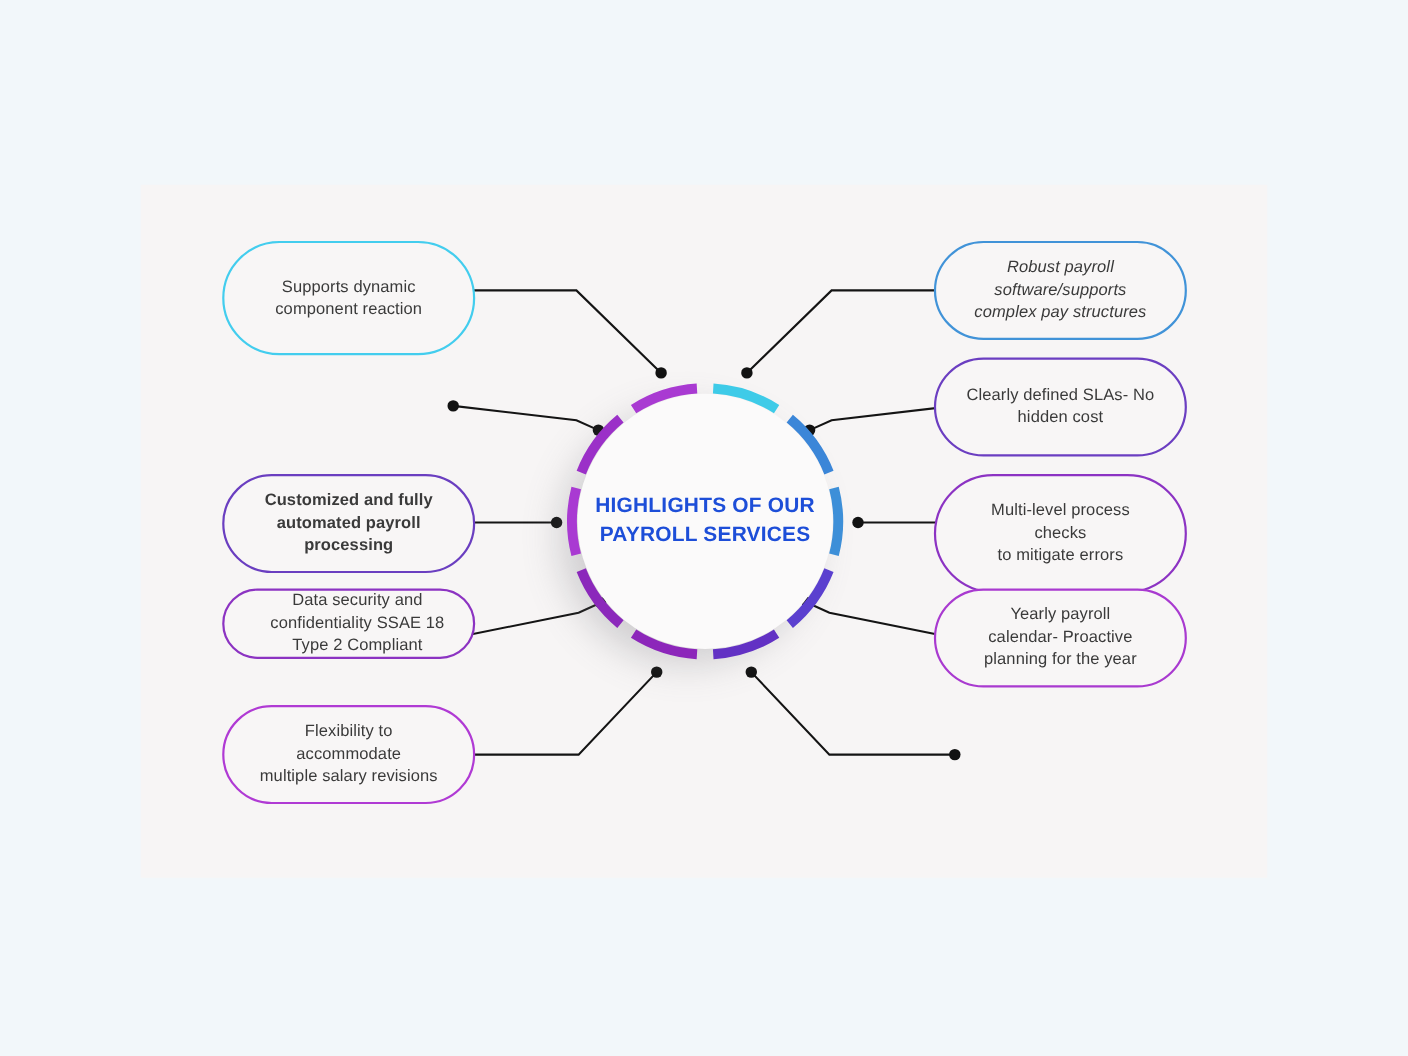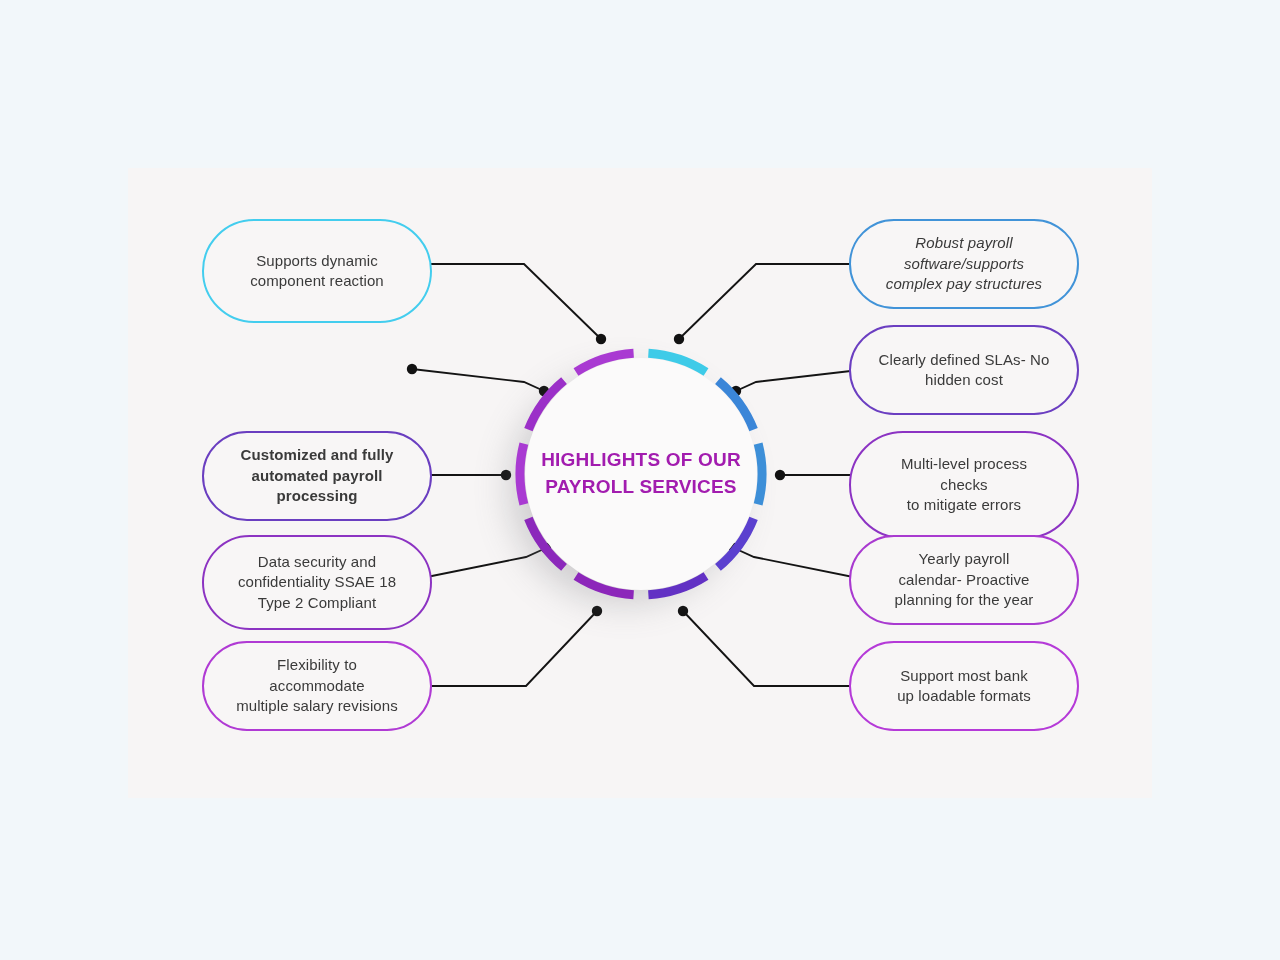--- a/index.html
+++ b/index.html
@@ -51,21 +51,21 @@
     background:#fbfafa;
     z-index:6;
     display:flex;
     align-items:center;
     justify-content:center;
     box-shadow:-16px 14px 34px rgba(120,120,125,.30);
   }
   .hub-title{
     font-size:19px;
     font-weight:bold;
-    color:#a21caf;
+    color:#1d4ed8;
     line-height:1.42;
     text-align:center;
     letter-spacing:.2px;
     white-space:pre-line;
     z-index:2;
   }
   .ring{
     position:absolute;
     left:513px;top:346px;
     width:256px;height:256px;
@@ -123,21 +123,21 @@
   </svg>
 
   <div class="node" style="left: 202px; top: 219px; width: 230px; height: 104px; border-color: rgb(67, 205, 238);">
     <span class="node-label">Supports dynamic
 component reaction</span>
   </div>
   <div class="node" style="left: 202px; top: 431px; width: 230px; height: 90px; border-color: rgb(106, 62, 192); font-weight: bold;">
     <span class="node-label">Customized and fully
 automated payroll processing</span>
   </div>
-  <div class="node" style="left: 202px; top: 535px; width: 230px; height: 95px; border-color: rgb(140, 51, 194);">
+  <div class="node" style="left: 202px; top: 535px; width: 230px; height: 64px; border-color: rgb(140, 51, 194); justify-content: flex-end;">
     <span class="node-label">Data security and
 confidentiality SSAE 18
 Type 2 Compliant</span>
   </div>
   <div class="node" style="left: 202px; top: 641px; width: 230px; height: 90px; border-color: rgb(176, 58, 212);">
     <span class="node-label">Flexibility to accommodate
 multiple salary revisions</span>
   </div>
 
   <div class="node" style="left: 849px; top: 219px; width: 230px; height: 90px; border-color: rgb(65, 147, 216); font-style: italic;">
@@ -151,24 +151,20 @@
   </div>
   <div class="node" style="left: 849px; top: 431px; width: 230px; height: 108px; border-color: rgb(140, 51, 195);">
     <span class="node-label">Multi-level process checks
 to mitigate errors</span>
   </div>
   <div class="node" style="left: 849px; top: 535px; width: 230px; height: 90px; border-color: rgb(169, 58, 208);">
     <span class="node-label">Yearly payroll
 calendar- Proactive
 planning for the year</span>
   </div>
-  <div class="node" style="left: 849px; top: 641px; width: 230px; height: 90px; border-color: rgb(181, 58, 216);">
-    <span class="node-label">Support most bank
-up loadable formats</span>
-  </div>
 
   <div class="hub">
     <div class="hub-title">HIGHLIGHTS OF OUR
 PAYROLL SERVICES</div>
   </div>
 
   <svg class="ring" viewBox="0 0 256 256">
     <g id="ring-segments" fill="none" stroke-width="9" stroke-linecap="butt">
         <path d="M 135.39 7.23 A 121 121 0 0 1 193.01 25.95" stroke="#3ecbe8"></path>
         <path d="M 204.97 34.63 A 121 121 0 0 1 240.58 83.65" stroke="#3b86d8"></path>

